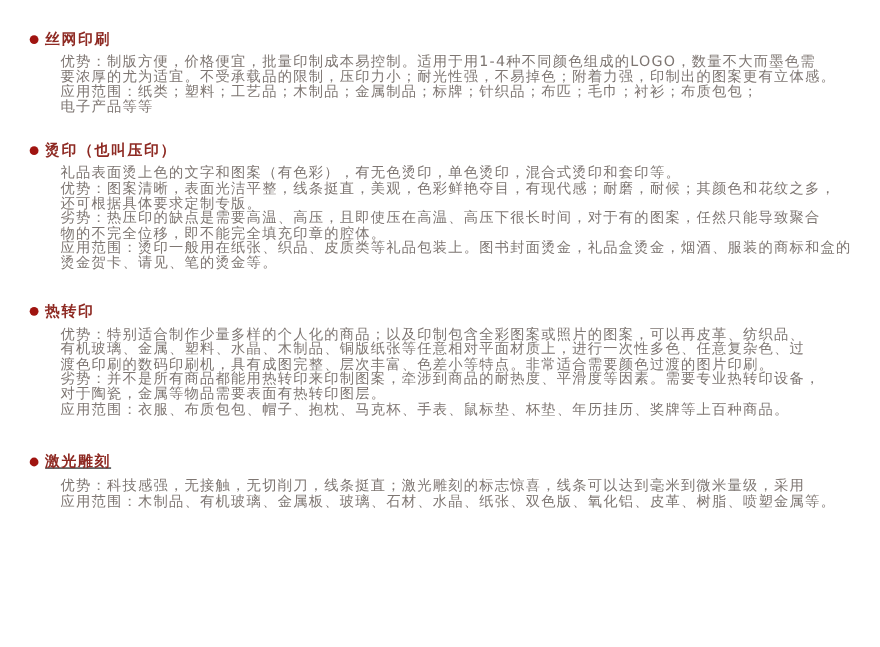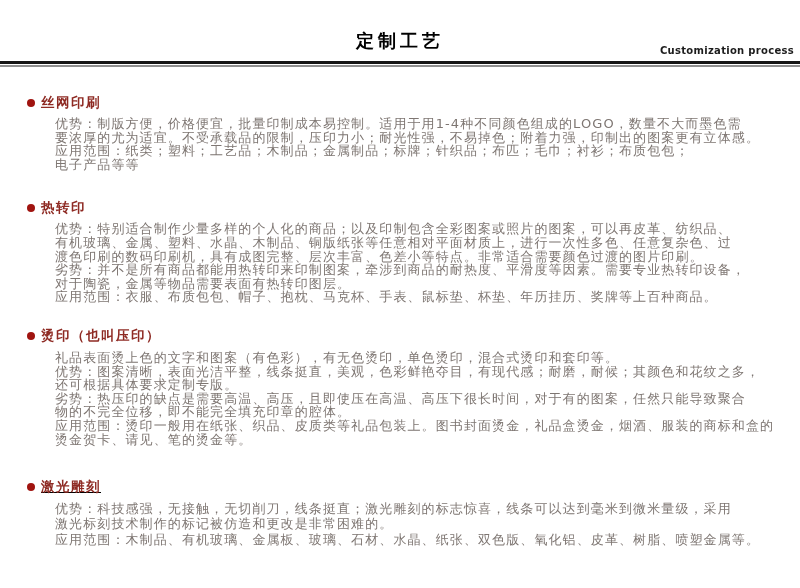--- a/index.html
+++ b/index.html
@@ -49,84 +49,74 @@
   .sec-4 .line{line-height:15.2px;}
 
   
   .wm{position:absolute;z-index:5;pointer-events:none;}
 </style>
 </head>
 <body>
 
 <div class="page">
 
-  <div class="hdr">
-    <h1 class="hdr-title">定制工艺</h1>
-    <div class="hdr-sub">Customization process</div>
-    <div class="hdr-rule">
-      <div class="r1"></div>
-      <div class="r2"></div>
-      <div class="r3"></div>
-    </div>
-  </div>
 
   <div class="content">
 
     <section class="sec sec-1">
       <div class="sec-head">
         <span class="bullet"></span>
         <span class="sec-title">丝网印刷</span>
       </div>
       <div class="sec-body">
         <div class="line">优势：制版方便，价格便宜，批量印制成本易控制。适用于用1-4种不同颜色组成的LOGO，数量不大而墨色需</div>
         <div class="line">要浓厚的尤为适宜。不受承载品的限制，压印力小；耐光性强，不易掉色；附着力强，印制出的图案更有立体感。</div>
         <div class="line">应用范围：纸类；塑料；工艺品；木制品；金属制品；标牌；针织品；布匹；毛巾；衬衫；布质包包；</div>
         <div class="line">电子产品等等</div>
-      </div>
-    </section>
-
-    <section class="sec sec-3">
-      <div class="sec-head">
-        <span class="bullet"></span>
-        <span class="sec-title">热转印</span>
-      </div>
-      <div class="sec-body">
-        <div class="line">优势：特别适合制作少量多样的个人化的商品；以及印制包含全彩图案或照片的图案，可以再皮革、纺织品、</div>
-        <div class="line">有机玻璃、金属、塑料、水晶、木制品、铜版纸张等任意相对平面材质上，进行一次性多色、任意复杂色、过</div>
-        <div class="line">渡色印刷的数码印刷机，具有成图完整、层次丰富、色差小等特点。非常适合需要颜色过渡的图片印刷。</div>
-        <div class="line">劣势：并不是所有商品都能用热转印来印制图案，牵涉到商品的耐热度、平滑度等因素。需要专业热转印设备，</div>
-        <div class="line">对于陶瓷，金属等物品需要表面有热转印图层。</div>
-        <div class="line">应用范围：衣服、布质包包、帽子、抱枕、马克杯、手表、鼠标垫、杯垫、年历挂历、奖牌等上百种商品。</div>
       </div>
     </section>
 
     <section class="sec sec-2">
       <div class="sec-head">
         <span class="bullet"></span>
         <span class="sec-title">烫印（也叫压印）</span>
       </div>
       <div class="sec-body">
         <div class="line">礼品表面烫上色的文字和图案（有色彩），有无色烫印，单色烫印，混合式烫印和套印等。</div>
         <div class="line">优势：图案清晰，表面光洁平整，线条挺直，美观，色彩鲜艳夺目，有现代感；耐磨，耐候；其颜色和花纹之多，</div>
         <div class="line">还可根据具体要求定制专版。</div>
         <div class="line">劣势：热压印的缺点是需要高温、高压，且即使压在高温、高压下很长时间，对于有的图案，任然只能导致聚合</div>
         <div class="line">物的不完全位移，即不能完全填充印章的腔体。</div>
         <div class="line">应用范围：烫印一般用在纸张、织品、皮质类等礼品包装上。图书封面烫金，礼品盒烫金，烟酒、服装的商标和盒的</div>
         <div class="line">烫金贺卡、请见、笔的烫金等。</div>
       </div>
     </section>
 
+    <section class="sec sec-3">
+      <div class="sec-head">
+        <span class="bullet"></span>
+        <span class="sec-title">热转印</span>
+      </div>
+      <div class="sec-body">
+        <div class="line">优势：特别适合制作少量多样的个人化的商品；以及印制包含全彩图案或照片的图案，可以再皮革、纺织品、</div>
+        <div class="line">有机玻璃、金属、塑料、水晶、木制品、铜版纸张等任意相对平面材质上，进行一次性多色、任意复杂色、过</div>
+        <div class="line">渡色印刷的数码印刷机，具有成图完整、层次丰富、色差小等特点。非常适合需要颜色过渡的图片印刷。</div>
+        <div class="line">劣势：并不是所有商品都能用热转印来印制图案，牵涉到商品的耐热度、平滑度等因素。需要专业热转印设备，</div>
+        <div class="line">对于陶瓷，金属等物品需要表面有热转印图层。</div>
+        <div class="line">应用范围：衣服、布质包包、帽子、抱枕、马克杯、手表、鼠标垫、杯垫、年历挂历、奖牌等上百种商品。</div>
+      </div>
+    </section>
+
     <section class="sec sec-4">
       <div class="sec-head">
         <span class="bullet"></span>
         <span class="sec-title">激光雕刻</span>
       </div>
       <div class="sec-body">
         <div class="line">优势：科技感强，无接触，无切削刀，线条挺直；激光雕刻的标志惊喜，线条可以达到毫米到微米量级，采用</div>
-        <div class="line">激光标刻技术制作的标记被仿造和更改是非常困难的。</div>
         <div class="line">应用范围：木制品、有机玻璃、金属板、玻璃、石材、水晶、纸张、双色版、氧化铝、皮革、树脂、喷塑金属等。</div>
       </div>
     </section>
 
   </div>
 
   <div class="wm">
     
     
   </div>

